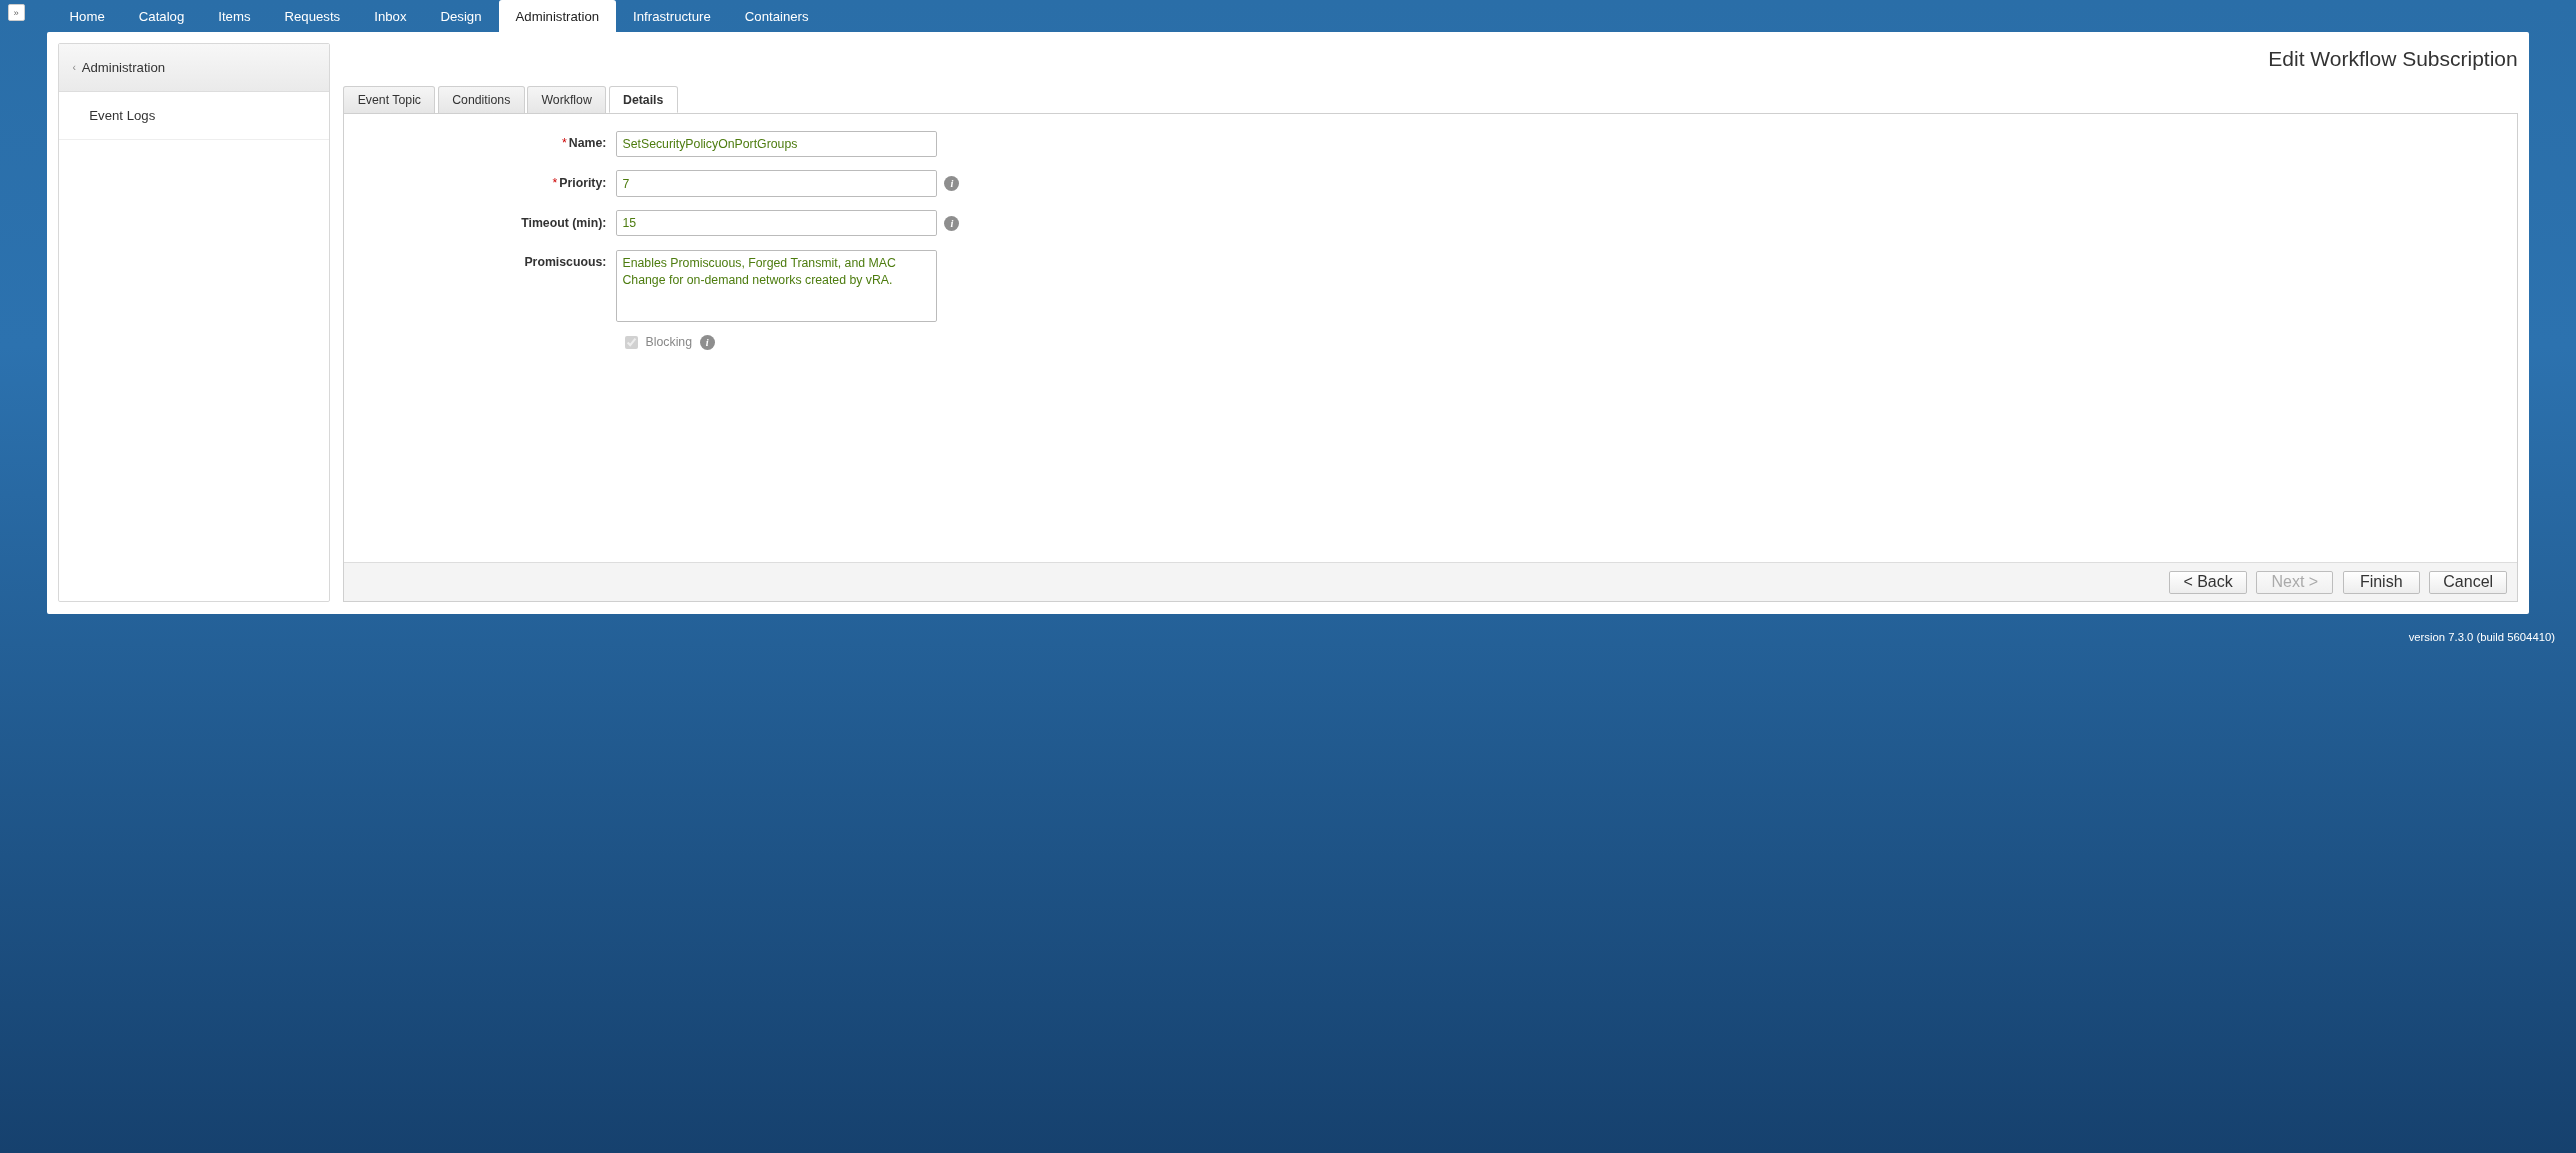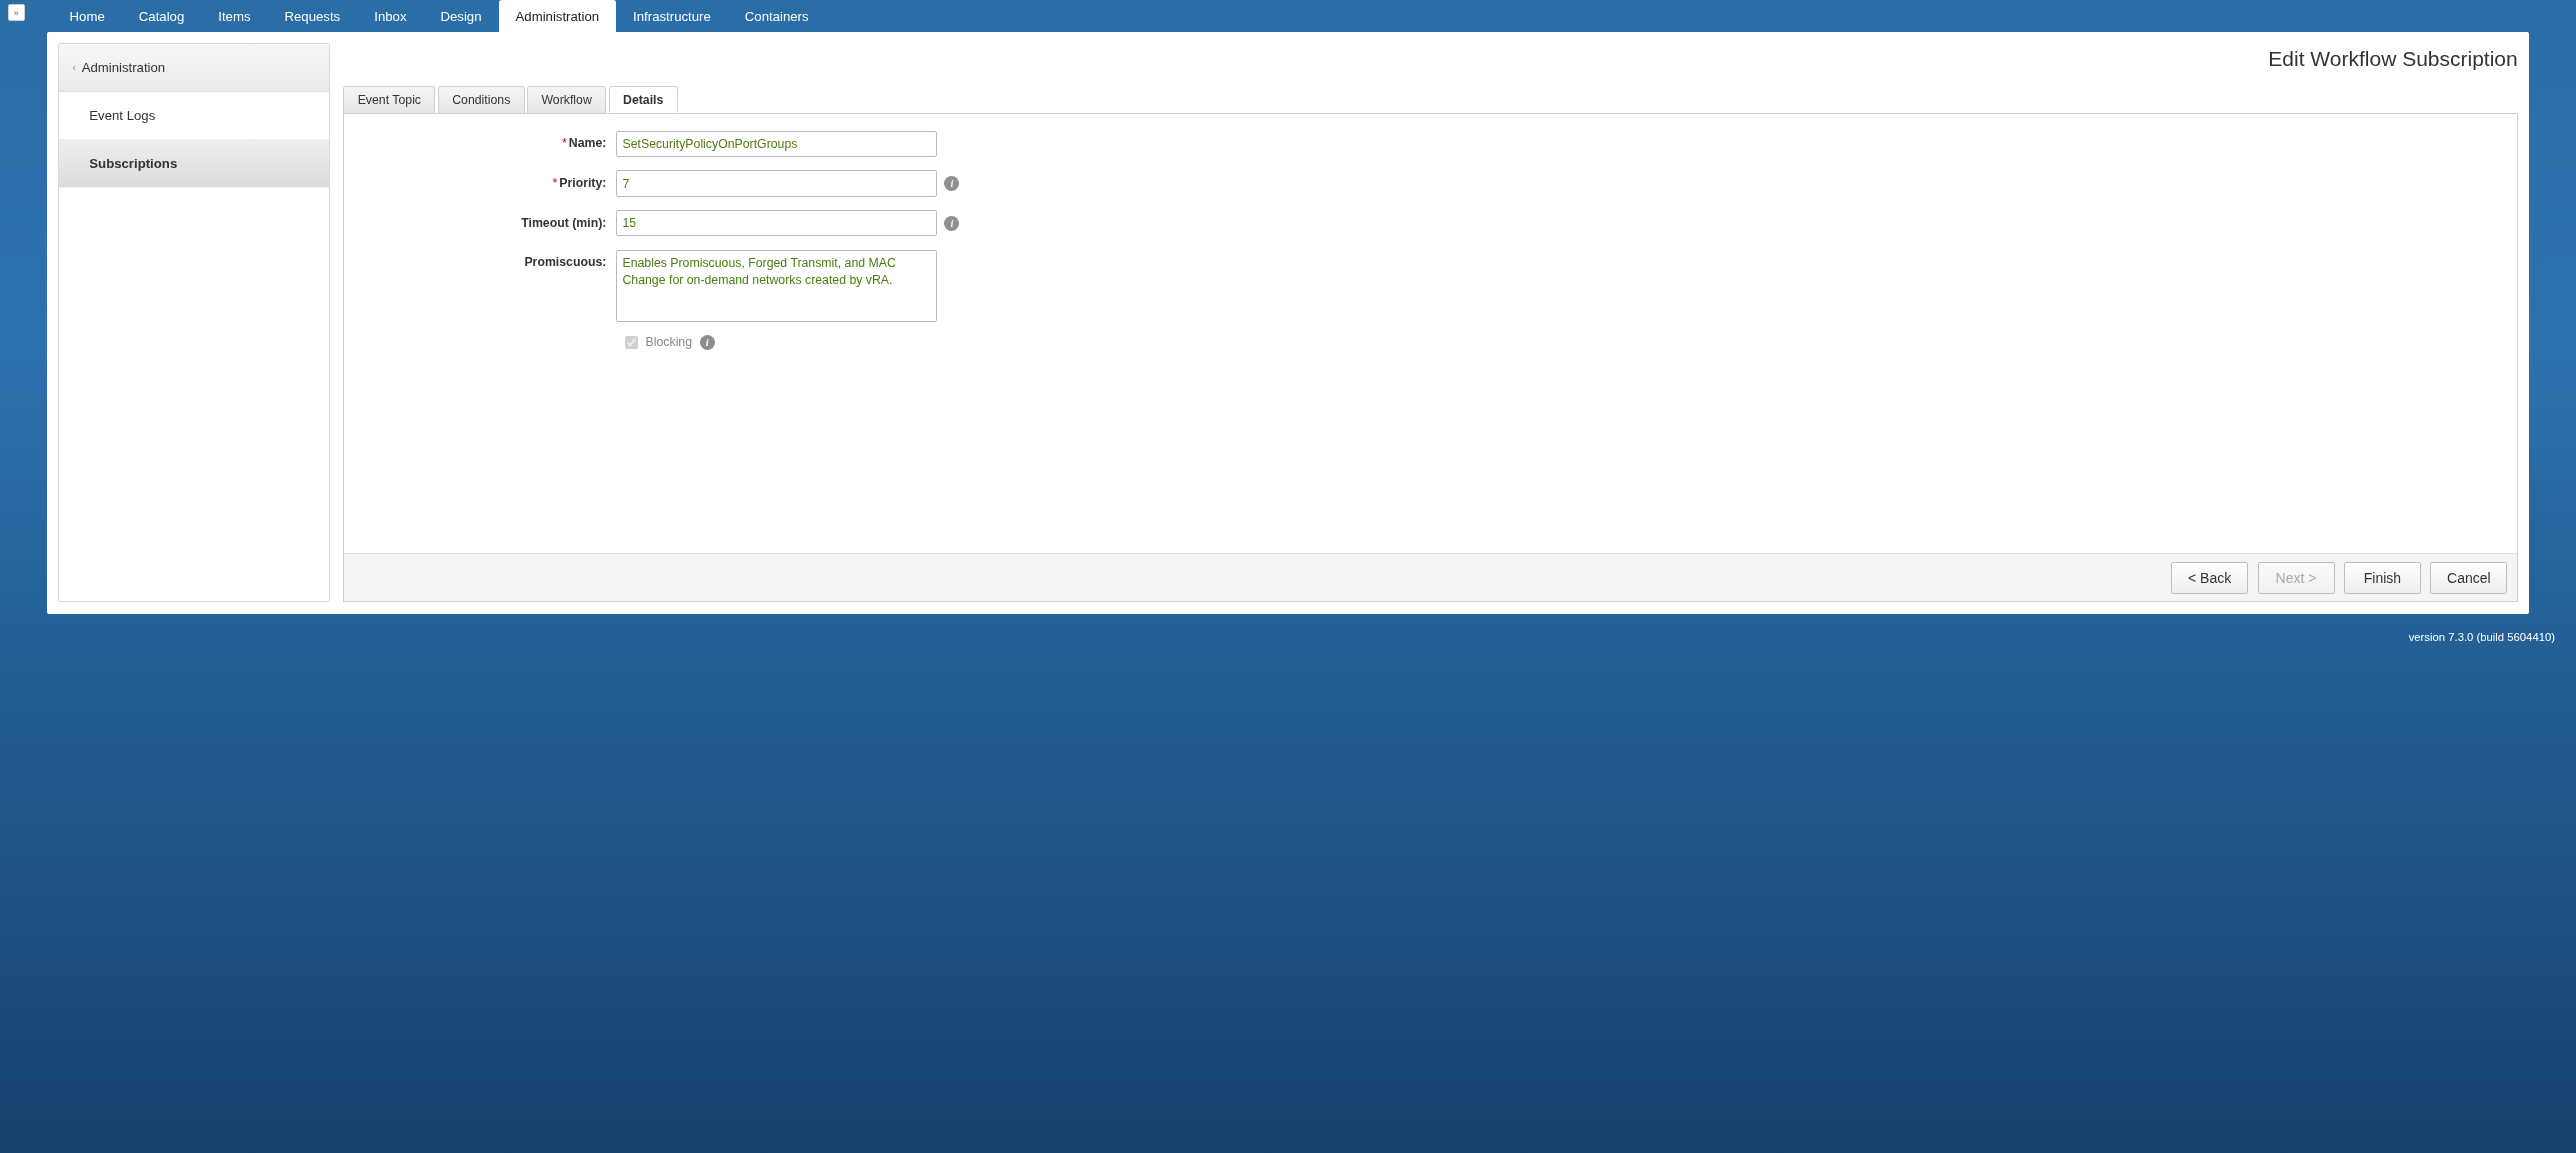--- a/index.html
+++ b/index.html
@@ -197,26 +197,26 @@
   .wizard-footer {
     border-top: 0.9px solid #ddd;
     background: #f4f4f4;
     padding: 7.6px 9.4px;
     display: flex;
     justify-content: flex-end;
     gap: 9.4px;
   }
   .btn {
     min-width: 77px;
-    height: 32px;
+    height: 23px;
     padding: 0 13.2px;
     border: 0.9px solid #bdbdbd;
     background: linear-gradient(180deg,#fff,#ededed);
     border-radius: 1.9px;
-    font-size: 14px;
+    font-size: 16px;
     color: #333;
     cursor: pointer;
   }
   .btn[disabled] {
     color: #aaa;
     cursor: default;
     background: linear-gradient(180deg,#fafafa,#f0f0f0);
   }
 
   .footer-version {
@@ -248,21 +248,20 @@
 </div>
 
 <div class="page">
 
   <div class="sidepanel">
     <div class="sp-header">
       <span class="chev">‹</span>
       <span>Administration</span>
     </div>
     <div class="sp-item">Event Logs</div>
-    <div class="sp-item active">Subscriptions</div>
   </div>
 
   <div class="main">
     <h1 class="page-title">Edit Workflow Subscription</h1>
 
     <div class="tabsbar">
       <div class="tab">Event Topic</div>
       <div class="tab">Conditions</div>
       <div class="tab">Workflow</div>
       <div class="tab active">Details</div>

